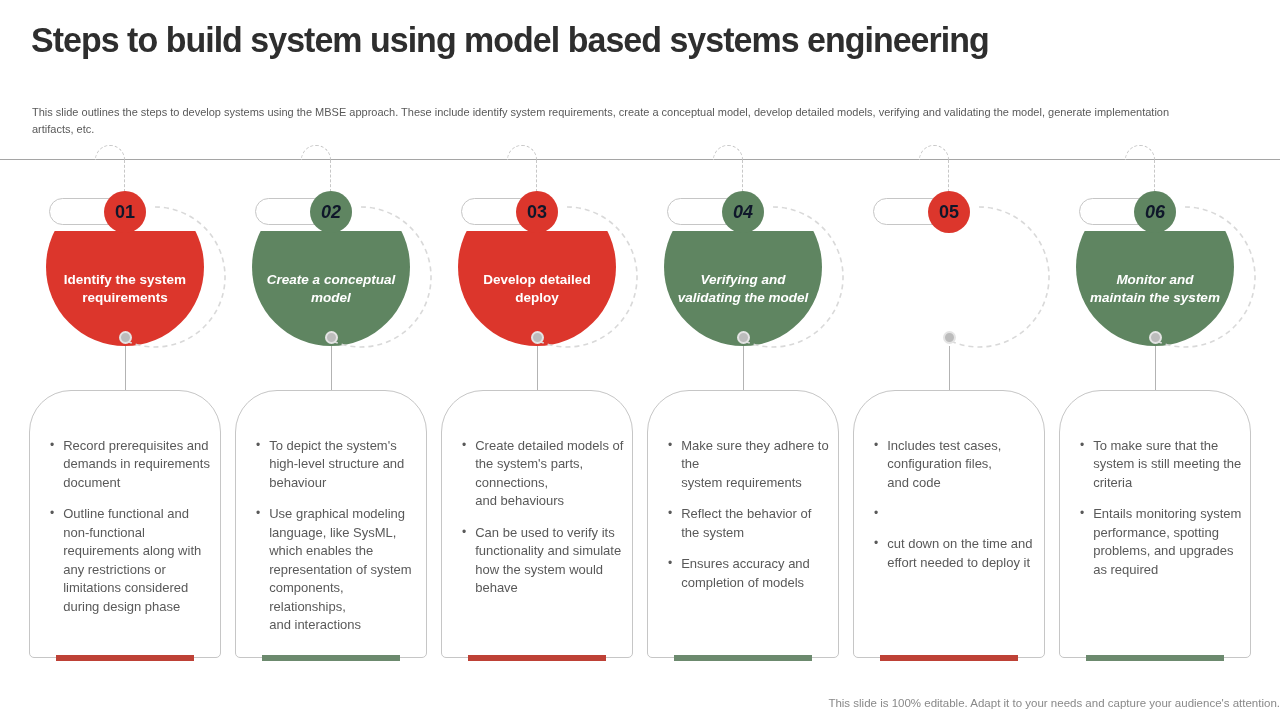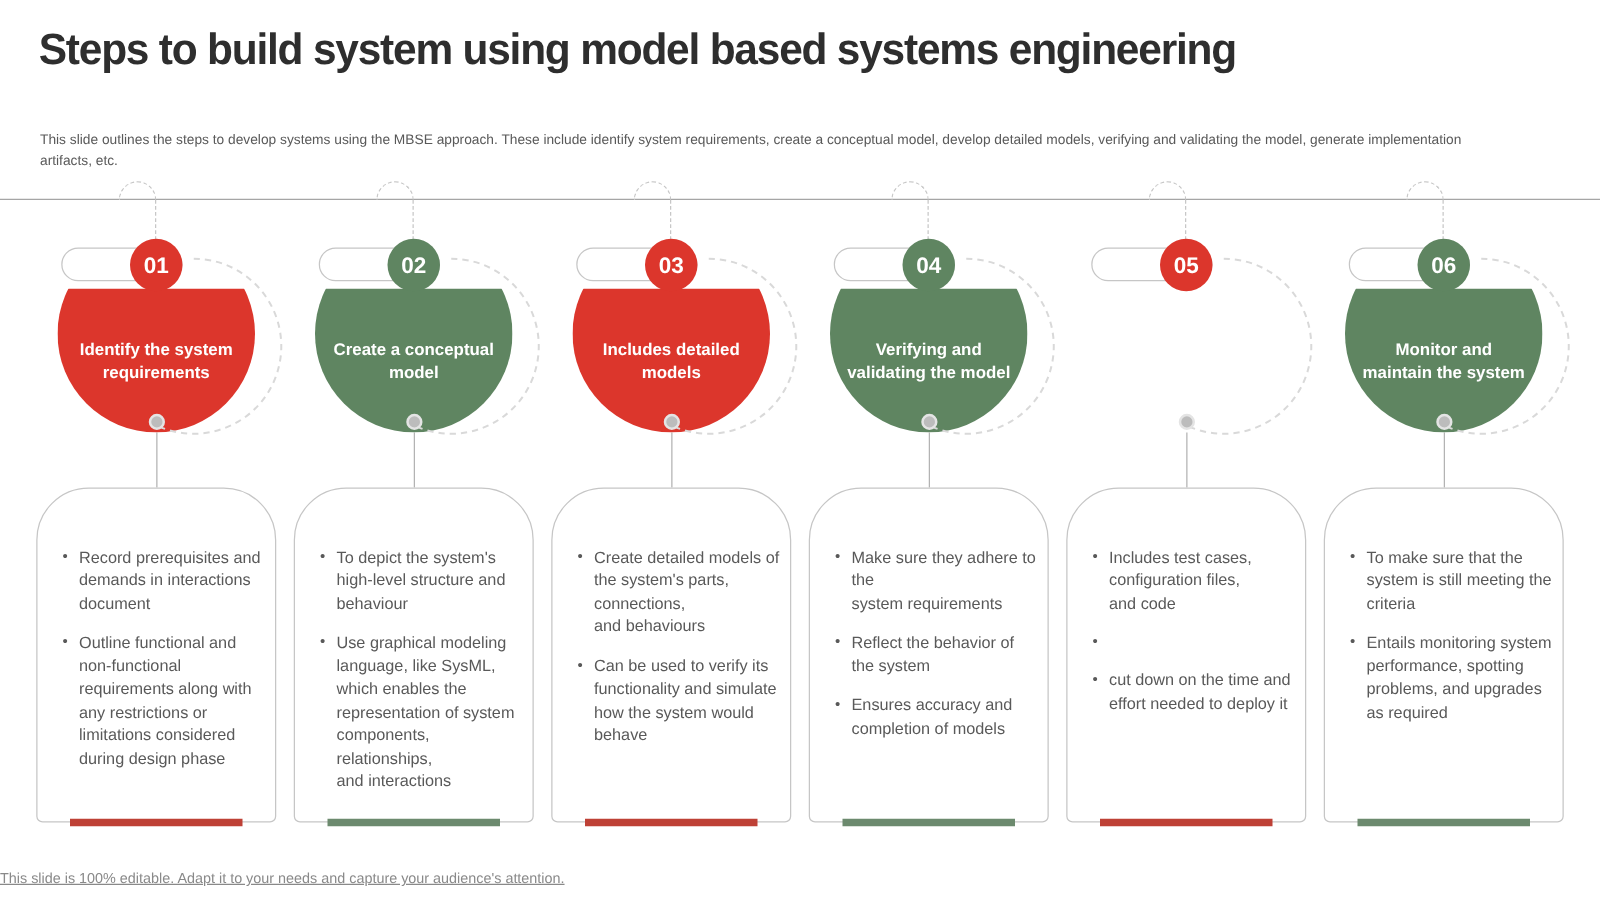--- a/index.html
+++ b/index.html
@@ -42,21 +42,21 @@
     border-left:1.5px dashed #c7c7c7;
   }
   .step-pill {
     position:absolute; top:198px; left:calc(50% - 76px);
     width:97px; height:27px; background:#fff;
     border:1px solid #c6c6c6; border-radius:14px; z-index:2;
   }
   .step-number-badge {
     position:absolute; top:191px; left:calc(50% - 21px);
     width:42px; height:42px; border-radius:50%;
-    color:#ffffff; font-size:18px; font-weight:700;
+    color:#0f172a; font-size:18px; font-weight:700;
     display:flex; align-items:center; justify-content:center; z-index:4;
   }
   .step-circle {
     position:absolute; top:188px; left:calc(50% - 79px);
     width:158px; height:158px; border-radius:50%;
     clip-path:inset(43px 0 0 0);
     display:flex; align-items:center; justify-content:center;
     padding-top:43px; z-index:1;
   }
   .step-circle-title {
@@ -90,28 +90,28 @@
     font-size:13px; line-height:1.42; color:#595959;
   }
   .marker { flex:0 0 auto; font-size:12px; padding-left:4px; }
   .btext { white-space:pre-line; }
   .card-accent-bar {
     position:absolute; left:26px; right:26px; bottom:-4px; height:6px;
   }
 
   
   .accent-red  .step-circle, .accent-red  .step-number-badge { background:var(--red); }
-  .accent-green .step-circle, .accent-green .step-number-badge { background:var(--green); }
+  .accent-green .step-circle, .accent-green .step-number-badge { background:var(--green);font-style:italic; }
   .accent-red  .card-accent-bar { background:var(--bar-red); }
   .accent-green .card-accent-bar { background:var(--bar-green); }
 
   
   .slide-footer {
-    position:absolute; left:0; right:0; top:697px; text-align:left;
-    font-size:11.5px; color:#898989;text-decoration:underline;
+    position:absolute; left:0; right:0; top:697px; text-align:right;
+    font-size:11.5px; color:#898989;
   }
 </style>
 </head>
 <body>
 
 <div class="slide">
   <div class="slide-title">Steps to build system using model based systems engineering</div>
   <div class="slide-subtitle">This slide outlines the steps to develop systems using the MBSE approach. These include identify system requirements, create a conceptual model, develop detailed models, verifying and validating the model, generate implementation artifacts, etc.</div>
   <div class="timeline-rule"></div>
   <div class="steps-row">
@@ -125,21 +125,21 @@
     <svg class="dashed-orbit" viewBox="0 0 144 144">
       <path d="M 72 2 A 70 70 0 1 1 40.7 134.6" fill="none" stroke="#d9d9d9" stroke-width="1.6" stroke-dasharray="5 4"></path>
     </svg>
     <div class="step-number-badge">01</div>
     <div class="progress-dot"></div>
     <div class="card-connector"></div>
     <div class="step-card">
       <ul class="bullet-list">
             <li>
               <span class="marker">•</span>
-              <span class="btext">Record prerequisites and demands in interactions document</span>
+              <span class="btext">Record prerequisites and demands in requirements document</span>
             </li>
             <li>
               <span class="marker">•</span>
               <span class="btext">Outline functional and non-functional requirements along with any restrictions or limitations considered during design phase</span>
             </li>
           </ul>
       <div class="card-accent-bar"></div>
     </div>
   </div>
 
@@ -170,21 +170,21 @@
           </ul>
       <div class="card-accent-bar"></div>
     </div>
   </div>
 
   <div class="step accent-red">
     <div class="bump-arc"></div>
     <div class="drop-dash"></div>
     <div class="step-pill"></div>
     <div class="step-circle">
-      <div class="step-circle-title">Includes detailed models</div>
+      <div class="step-circle-title">Develop detailed deploy</div>
     </div>
     <svg class="dashed-orbit" viewBox="0 0 144 144">
       <path d="M 72 2 A 70 70 0 1 1 40.7 134.6" fill="none" stroke="#d9d9d9" stroke-width="1.6" stroke-dasharray="5 4"></path>
     </svg>
     <div class="step-number-badge">03</div>
     <div class="progress-dot"></div>
     <div class="card-connector"></div>
     <div class="step-card">
       <ul class="bullet-list">
             <li>

